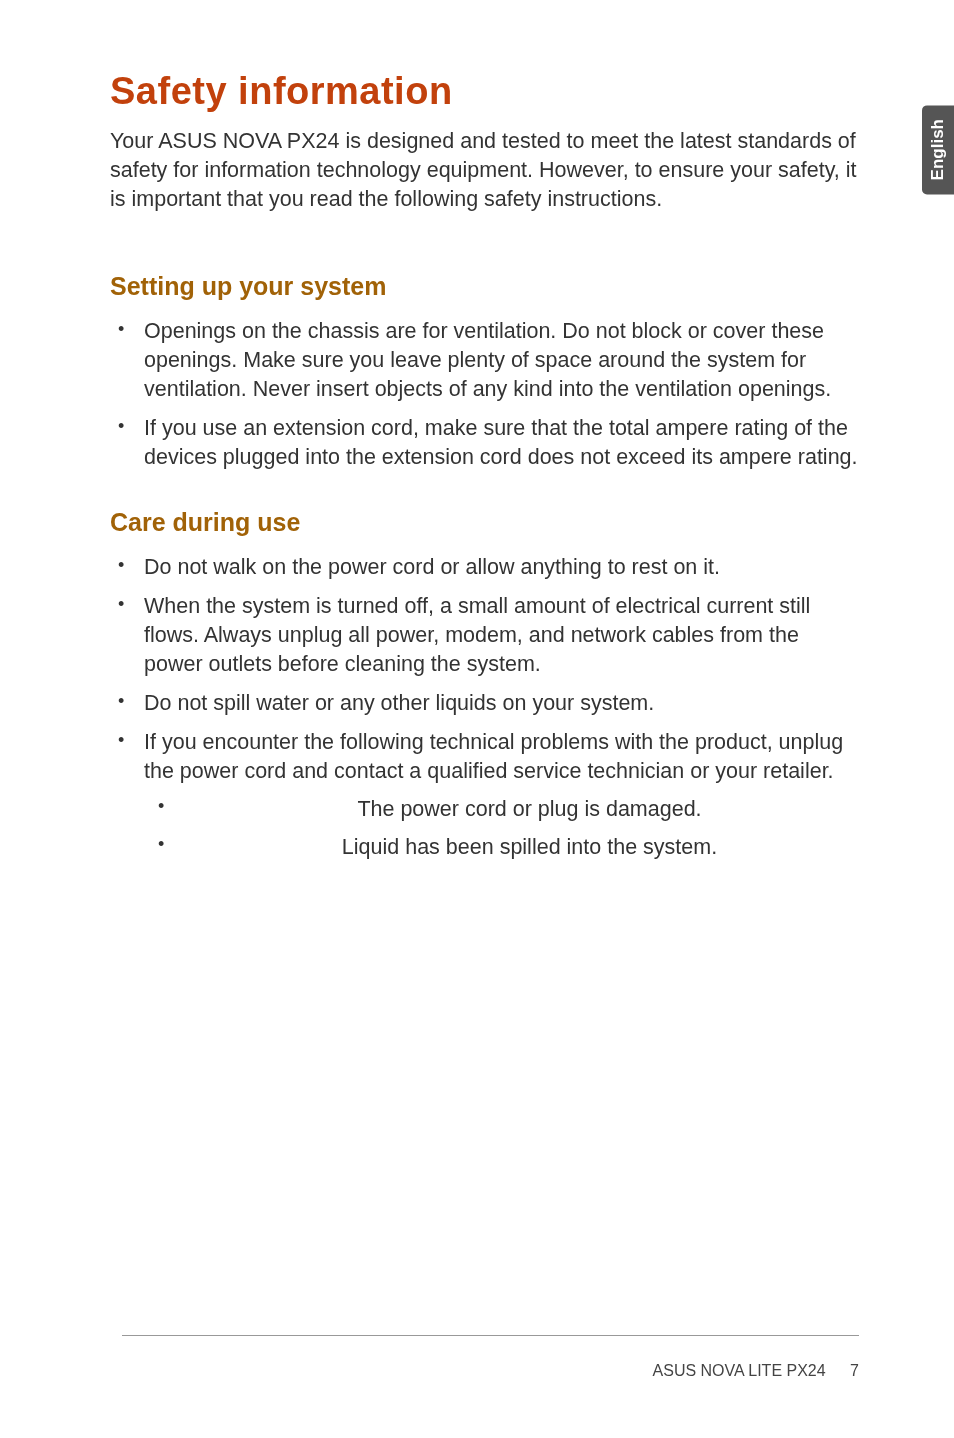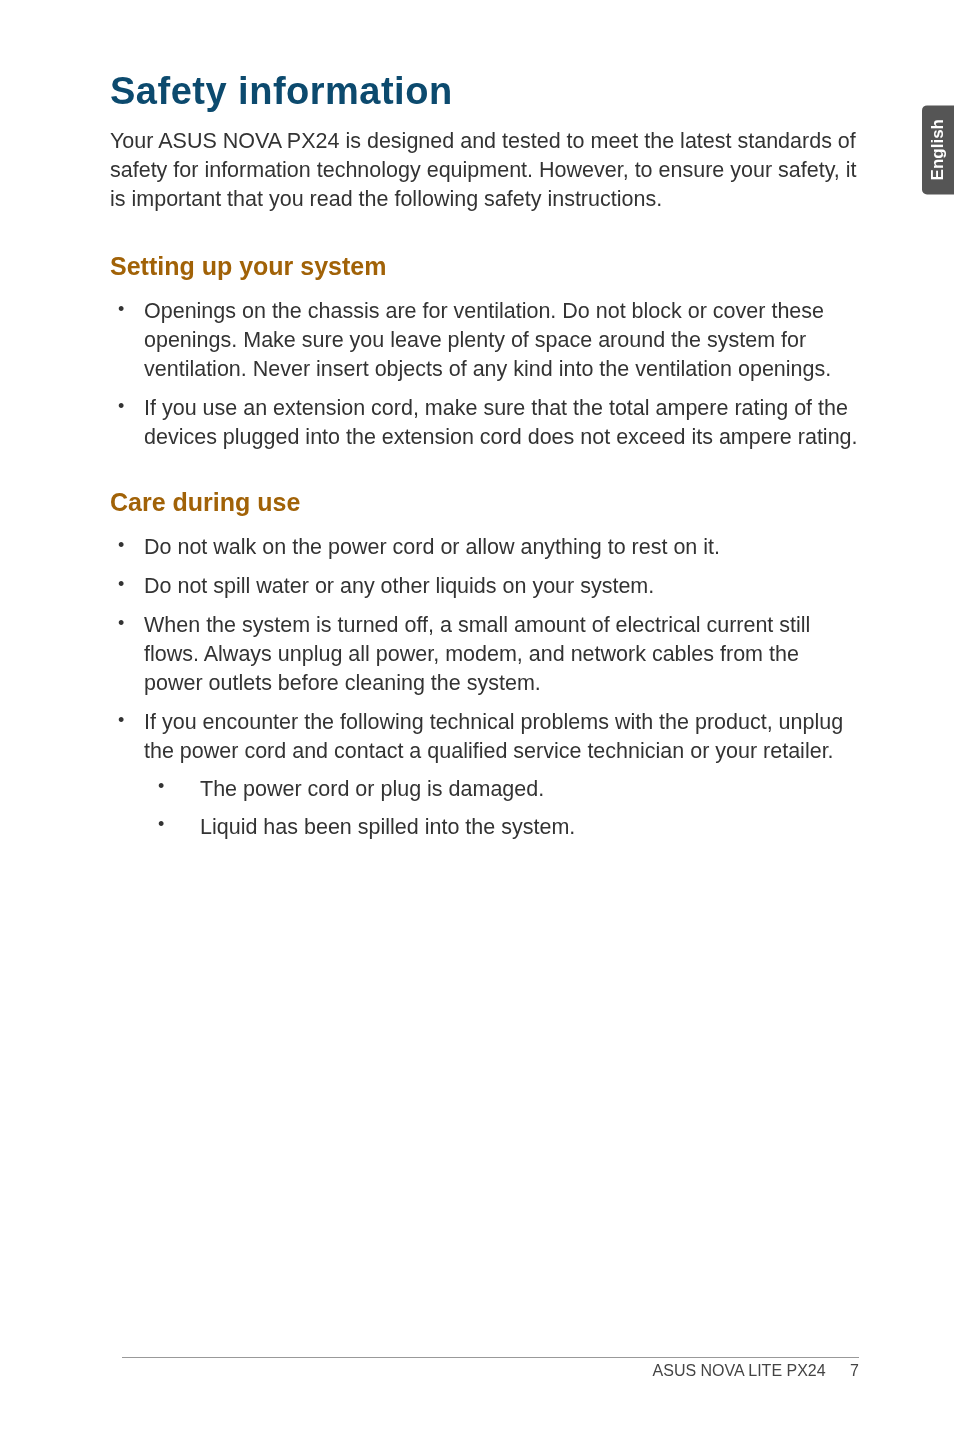--- a/index.html
+++ b/index.html
@@ -22,29 +22,29 @@
     transform: rotate(180deg);
     padding: 14px 6px;
     font-weight: bold;
     font-size: 17px;
     border-radius: 0 5px 5px 0;
   }
   h1 {
     font-family: Arial, sans-serif;
     font-size: 38px;
     font-weight: 900;
-    color: #0c4a6e;
+    color: #c2410c;
     margin-bottom: 14px;
     letter-spacing: 0.5px;
   }
   .intro {
     font-size: 21.5px;
     line-height: 1.35;
     color: #333;
-    margin-bottom: 38px;
+    margin-bottom: 58px;
   }
   h2 {
     font-size: 25px;
     font-weight: bold;
     color: #a16207;
     margin-bottom: 16px;
   }
   ul.main {
     list-style: none;
     margin-bottom: 36px;
@@ -61,20 +61,21 @@
     content: "•";
     position: absolute;
     left: 8px;
     top: 0;
     font-size: 18px;
     color: #333;
   }
   ul.sub {
     list-style: none;
     margin-top: 8px;
+    text-align: center;
   }
   ul.sub > li {
     position: relative;
     padding-left: 56px;
     font-size: 21.5px;
     line-height: 1.4;
     color: #333;
     margin-bottom: 8px;
   }
   ul.sub > li::before {
@@ -84,21 +85,21 @@
     top: 0;
     font-size: 18px;
     color: #333;
   }
   .footer {
     position: absolute;
     bottom: 58px;
     left: 122px;
     right: 95px;
     border-top: 1px solid #999;
-    padding-top: 4px;
+    padding-top: 26px;
     text-align: right;
     font-size: 16px;
     color: #444;
   }
   .footer .pnum { margin-left: 20px; }
 </style>
 </head>
 <body>
 
 <div class="side-tab">English</div>
@@ -109,22 +110,22 @@
 
 <h2>Setting up your system</h2>
 <ul class="main">
   <li>Openings on the chassis are for ventilation. Do not block or cover these openings. Make sure you leave plenty of space around the system for ventilation. Never insert objects of any kind into the ventilation openings.</li>
   <li>If you use an extension cord, make sure that the total ampere rating of the devices plugged into the extension cord does not exceed its ampere rating.</li>
 </ul>
 
 <h2>Care during use</h2>
 <ul class="main">
   <li>Do not walk on the power cord or allow anything to rest on it.</li>
+  <li>When the system is turned off, a small amount of electrical current still flows. Always unplug all power, modem, and network cables from the power outlets before cleaning the system.</li>
   <li>Do not spill water or any other liquids on your system.</li>
-  <li>When the system is turned off, a small amount of electrical current still flows. Always unplug all power, modem, and network cables from the power outlets before cleaning the system.</li>
   <li>
     <span>If you encounter the following technical problems with the product, unplug the power cord and contact a qualified service technician or your retailer.</span>
     <ul class="sub">
       <li>The power cord or plug is damaged.</li>
       <li>Liquid has been spilled into the system.</li>
     </ul>
   </li>
 </ul>
 
 <div class="footer">

